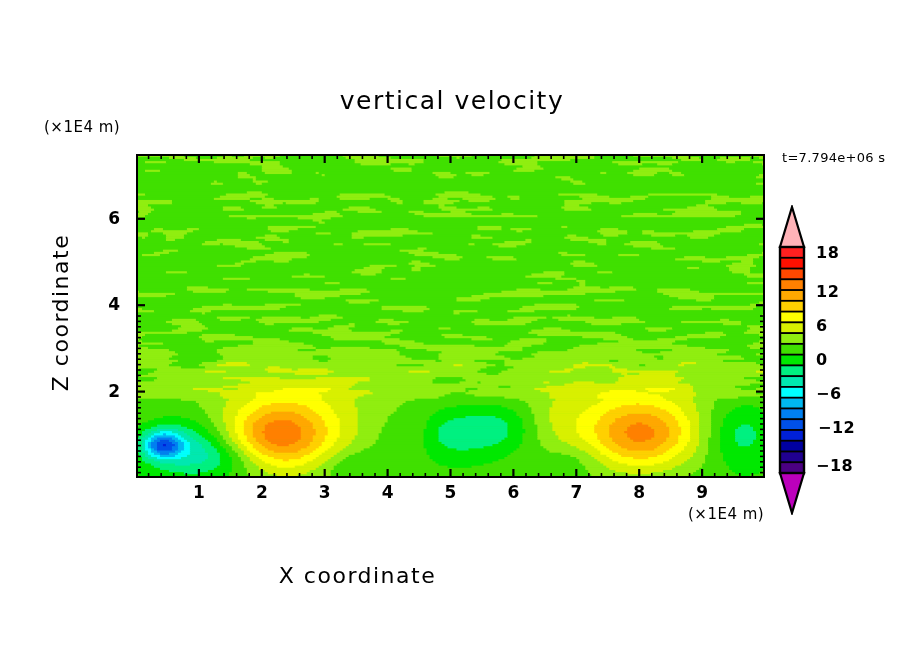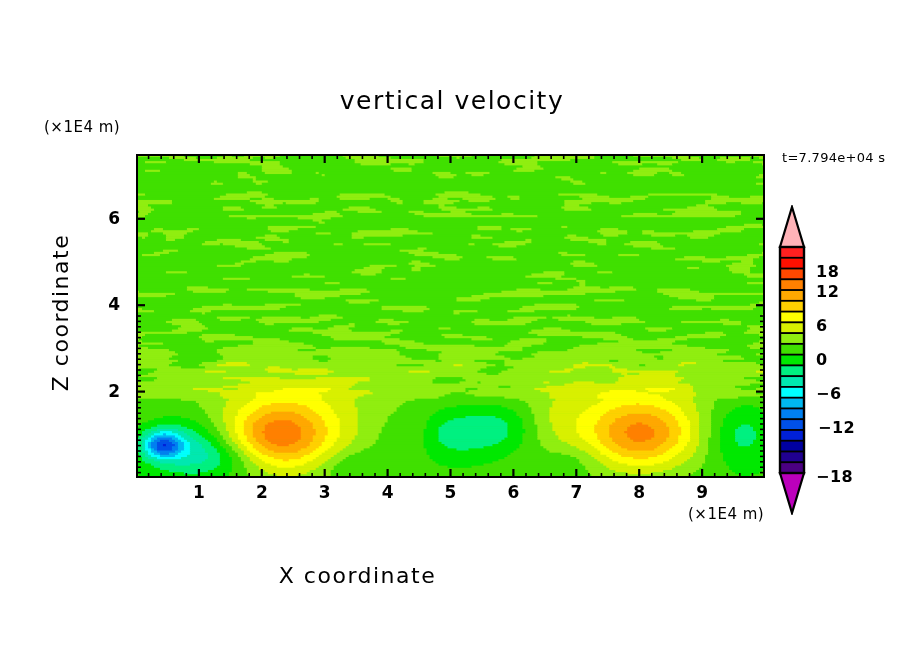--- a/index.html
+++ b/index.html
@@ -24,21 +24,21 @@
   .yt{position:absolute;font-size:17px;font-weight:bold;text-align:right;
       width:30px;}
   #xticks{left:136px;top:482px;width:629px;height:26px;}
   #yticks{left:90px;top:154px;width:40px;height:324px;}
 </style>
 </head>
 <body>
 
 <div id="title" class="abs">vertical velocity</div>
 <div id="units-top" class="abs">(×1E4 m)</div>
-<div id="tstamp" class="abs">t=7.794e+04 s</div>
+<div id="tstamp" class="abs">t=7.794e+06 s</div>
 <div id="units-bot" class="abs">(×1E4 m)</div>
 <div id="xlabel" class="abs">X coordinate</div>
 <div id="ylabel" class="abs">Z coordinate</div>
 
 <div id="plotwrap" class="abs">
   <svg id="field" width="629" height="324" viewBox="0 0 629 324" style="display:block">
       <rect x="0" y="0" width="629" height="324" fill="#40e000"></rect>
       <rect x="0.00" y="321.84" width="6.59" height="2.76" fill="#40e000"></rect>
       <rect x="5.99" y="321.84" width="84.47" height="2.76" fill="#00e800"></rect>
       <rect x="89.86" y="321.84" width="24.56" height="2.76" fill="#40e000"></rect>
@@ -2420,20 +2420,20 @@
       <rect x="10" y="214.19" width="24" height="11.16" fill="#0050e8" stroke="#000" stroke-width="1.8"></rect>
       <rect x="10" y="224.95" width="24" height="11.16" fill="#0020d8" stroke="#000" stroke-width="1.8"></rect>
       <rect x="10" y="235.71" width="24" height="11.16" fill="#0000a0" stroke="#000" stroke-width="1.8"></rect>
       <rect x="10" y="246.48" width="24" height="11.16" fill="#200090" stroke="#000" stroke-width="1.8"></rect>
       <rect x="10" y="257.24" width="24" height="11.16" fill="#4b0082" stroke="#000" stroke-width="1.8"></rect>
       <polygon points="22,308 34,268 10,268" fill="#bb00bb" stroke="#000" stroke-width="2.2"></polygon>
       <rect x="10" y="42" width="24" height="226" fill="none" stroke="#000" stroke-width="2.4"></rect>
     </svg>
 </div>
 <div id="cblabels" class="abs">
-    <div class="cbl" style="top: 57px; left: 0px;">18</div>
+    <div class="cbl" style="top: 38px; left: 0px;">18</div>
     <div class="cbl" style="top: 77.2px; left: 0px;">12</div>
     <div class="cbl" style="top: 111.1px; left: 0px;">6</div>
     <div class="cbl" style="top: 145px; left: 0px;">0</div>
     <div class="cbl" style="top: 178.9px; left: 0px;">−6</div>
     <div class="cbl" style="top: 212.8px; left: 2px;">−12</div>
-    <div class="cbl" style="top: 262px; left: 0px;">−18</div>
+    <div class="cbl" style="top: 251px; left: 0px;">−18</div>
   </div>
 
 </body></html>

